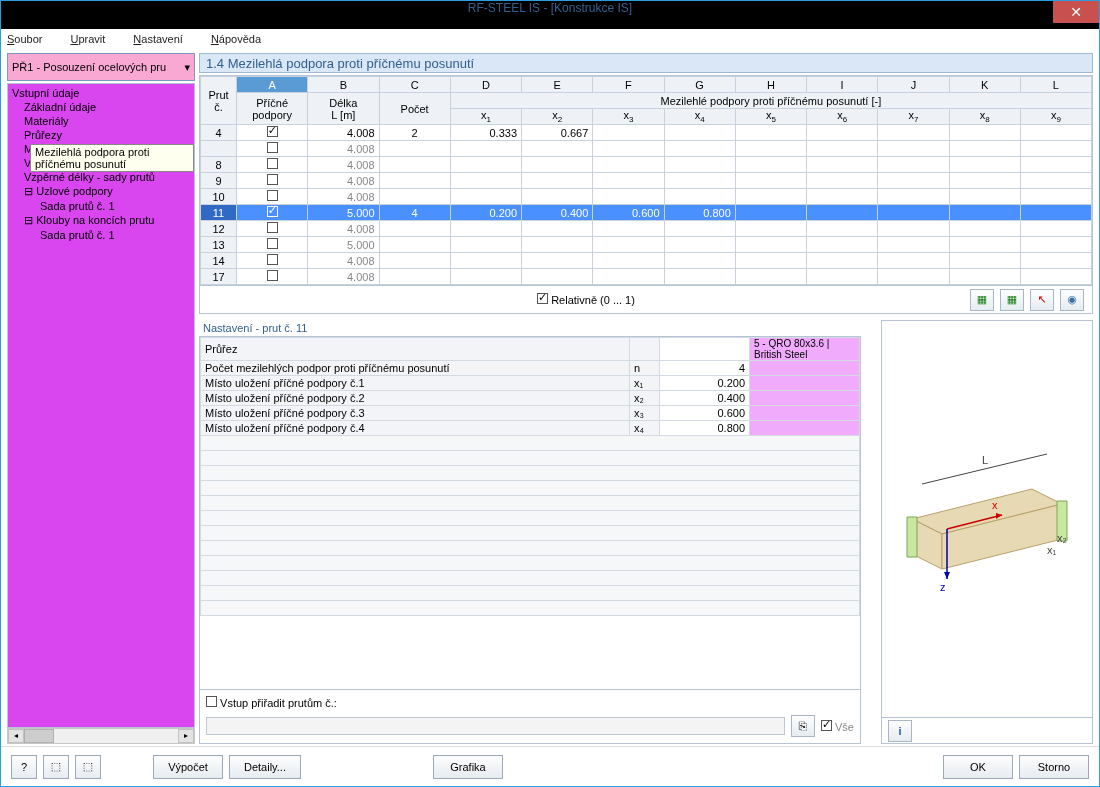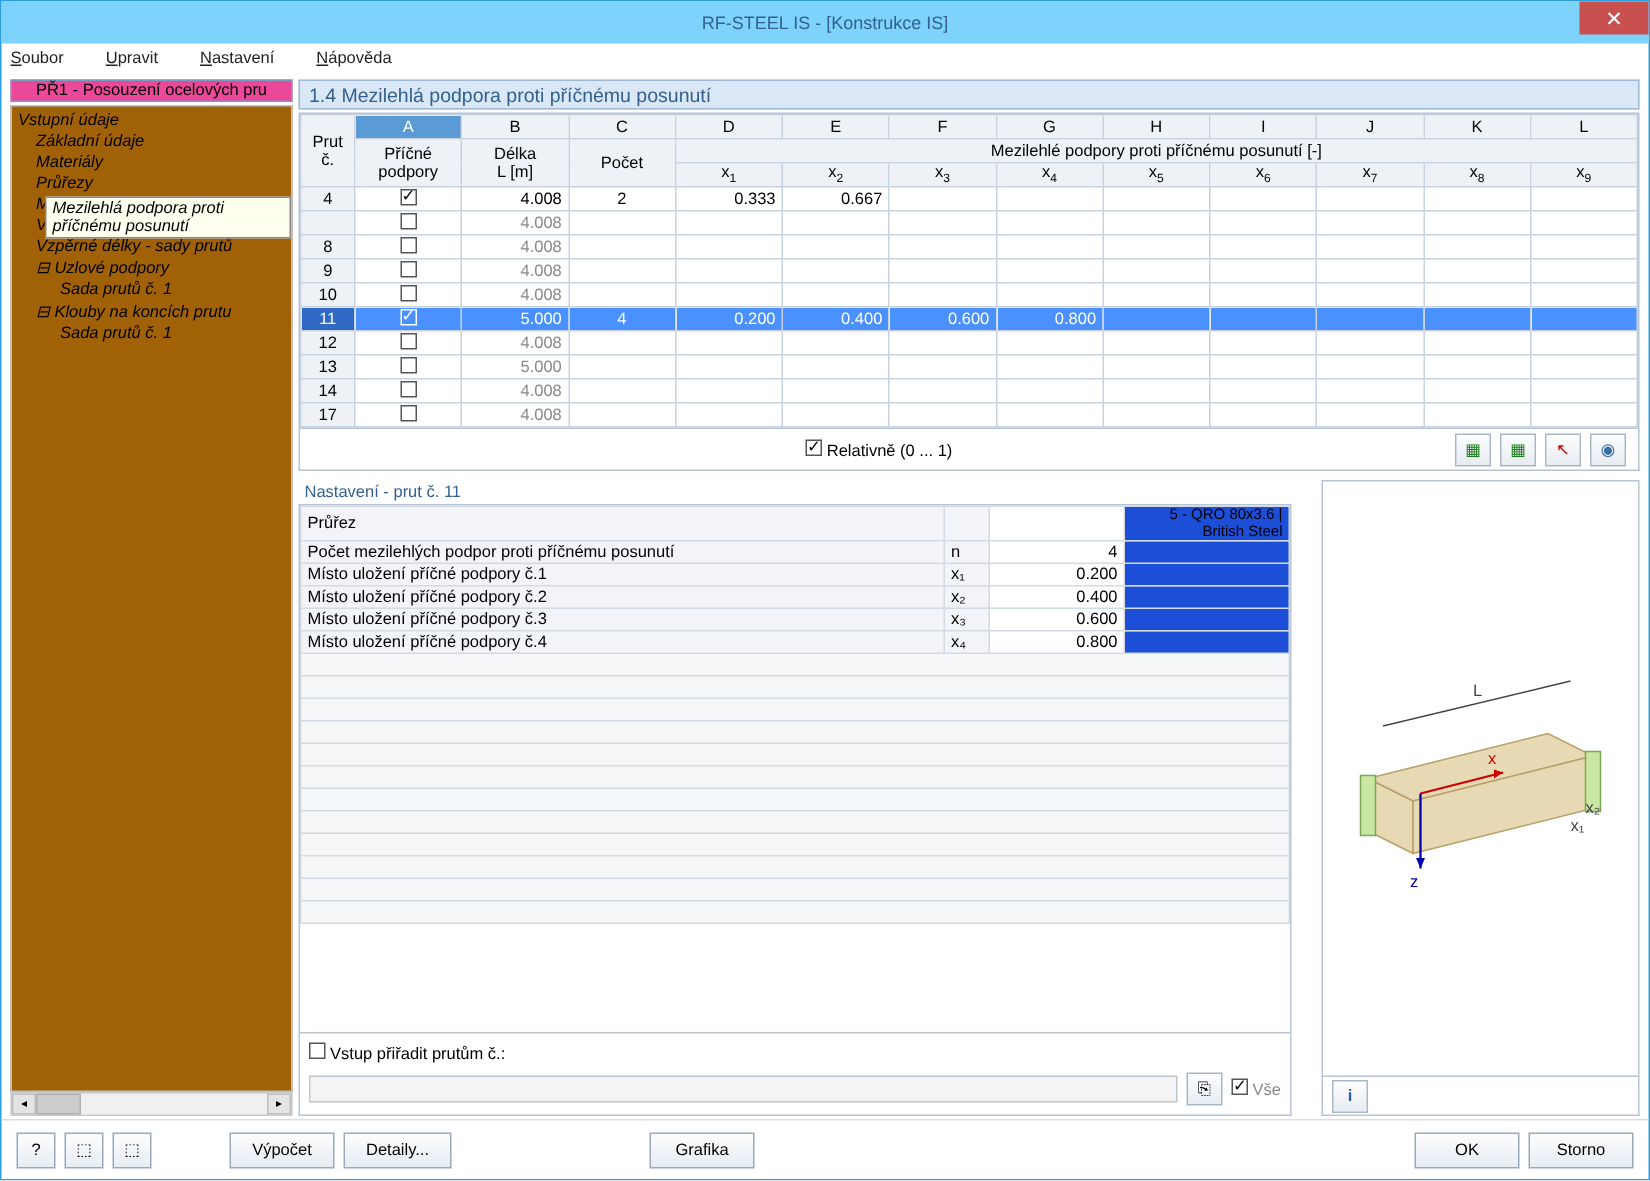--- a/index.html
+++ b/index.html
@@ -1,26 +1,26 @@
 <!DOCTYPE html>
 <html><head>
 <meta charset="utf-8">
 <style>
 * { box-sizing: border-box; font-family: "Segoe UI", Tahoma, sans-serif; font-size: 11px; }
 body { margin: 0; background: #fff; }
 .window { width: 1100px; height: 787px; border: 1px solid #2e9de0; display: flex; flex-direction: column; }
-.titlebar { height: 28px; background: #7dd3fc; display: flex; align-items: center; position: relative; }
+.titlebar { height: 28px; background: #000000; display: flex; position: relative; }
 .title { flex: 1; text-align: center; color: #34608f; font-size: 12px; }
 .closebtn { width: 46px; height: 22px; background: #c8504f; color: #fff; display: flex; align-items: center; justify-content: center; position: absolute; right: 0; top: 0; font-size: 14px; }
 .menubar { height: 20px; padding: 0 6px; display: flex; gap: 28px; align-items: center; color: #222; }
 .menubar span u { text-decoration: underline; }
 .content { flex: 1; display: flex; padding: 4px 6px 2px 6px; gap: 4px; min-height: 0; }
 .leftpane { width: 188px; display: flex; flex-direction: column; }
-.combo { height: 15px; border: 1px solid #7a9bc0; background: #ec4899; display: flex; align-items: center; padding: 0 4px; justify-content: space-between; flex-direction: column; }
-.tree { flex: 1; border: 1px solid #b7c4d5; background: #a16207; margin-top: 2px; padding: 2px 0; position: relative; overflow: hidden; font-style: italic; }
+.combo { height: 28px; border: 1px solid #7a9bc0; background: #f9a8d4; display: flex; align-items: center; padding: 0 4px; justify-content: space-between; }
+.tree { flex: 1; border: 1px solid #b7c4d5; background: #d946ef; margin-top: 2px; padding: 2px 0; position: relative; overflow: hidden; }
 .tree-item { padding: 1px 4px 1px 16px; white-space: nowrap; color: #000; }
 .tree-item.root { padding-left: 4px; }
 .tree-item.sub2 { padding-left: 32px; }
 .tooltip { position: absolute; left: 22px; top: 60px; background: #fffff0; border: 1px solid #888; padding: 1px 4px; font-size: 11px; z-index: 10; }
 .hscroll { height: 16px; border: 1px solid #c8c8c8; background: #f0f0f0; margin-top: 0; display: flex; }
 .hscroll .arrow { width: 16px; background: #e4e4e4; border: 1px solid #c0c0c0; text-align: center; font-size: 8px; line-height: 12px; }
 .hscroll .thumb { width: 30px; background: #cdcdcd; border: 1px solid #b0b0b0; }
 .rightpane { flex: 1; display: flex; flex-direction: column; min-width: 0; border-radius: 25px; }
 .section-title { height: 20px; background: #d9e7f6; border: 1px solid #9fb8d3; color: #34608f; font-size: 13px; padding: 2px 6px; }
 .grid-wrap { border: 1px solid #b7c4d5; margin-top: 2px; }
@@ -42,21 +42,21 @@
 .iconbtn { width: 24px; height: 22px; border: 1px solid #a8b6c6; background: linear-gradient(#fdfdfd,#e6ecf2); display: flex; align-items: center; justify-content: center; }
 .detail-row { display: flex; gap: 20px; margin-top: 6px; flex: 1; min-height: 0; }
 .detail-left { flex: 1; display: flex; flex-direction: column; min-width: 0; }
 .detail-title { color: #34608f; padding: 2px 4px; }
 .detail-grid-wrap { border: 1px solid #b7c4d5; flex: 1; overflow: hidden; }
 table.detail { border-collapse: collapse; width: 100%; }
 table.detail td { border: 1px solid #d4dae2; height: 15px; padding: 0 4px; }
 table.detail td.lbl { background: #f2f4f8; }
 table.detail td.mid { background: #f2f4f8; width: 30px; text-align: left; }
 table.detail td.v { background: #fff; text-align: right; width: 90px; }
-table.detail td.u { background: #1d4ed8; width: 110px; padding-left: 4px; font-size: 10px; text-align: right; }
+table.detail td.u { background: #f0abfc; width: 110px; padding-left: 4px; font-size: 10px; }
 table.detail td.empty { background: #f6f7f9; }
 .bottom-assign { border: 1px solid #b7c4d5; border-top: none; padding: 6px; }
 .assign-row { display: flex; align-items: center; gap: 6px; }
 .assign-row input[type=text] { flex: 1; height: 18px; border: 1px solid #bfc8d2; background: #f4f4f4; }
 .preview { width: 212px; display: flex; flex-direction: column; }
 .preview-box { flex: 1; border: 1px solid #b7c4d5; background: #fff; display: flex; align-items: center; justify-content: center; position: relative; }
 .preview-bar { height: 26px; border: 1px solid #b7c4d5; border-top: none; display: flex; align-items: center; padding: 0 6px; }
 .footer { height: 40px; display: flex; align-items: center; padding: 0 10px; gap: 6px; border-top: 1px solid #ddd; }
 .btn { height: 24px; border: 1px solid #9aaabb; background: linear-gradient(#fdfdfd,#e6ecf2); padding: 0 14px; display: flex; align-items: center; justify-content: center; min-width: 70px; }
 .btn.small { min-width: 26px; padding: 0 4px; }

